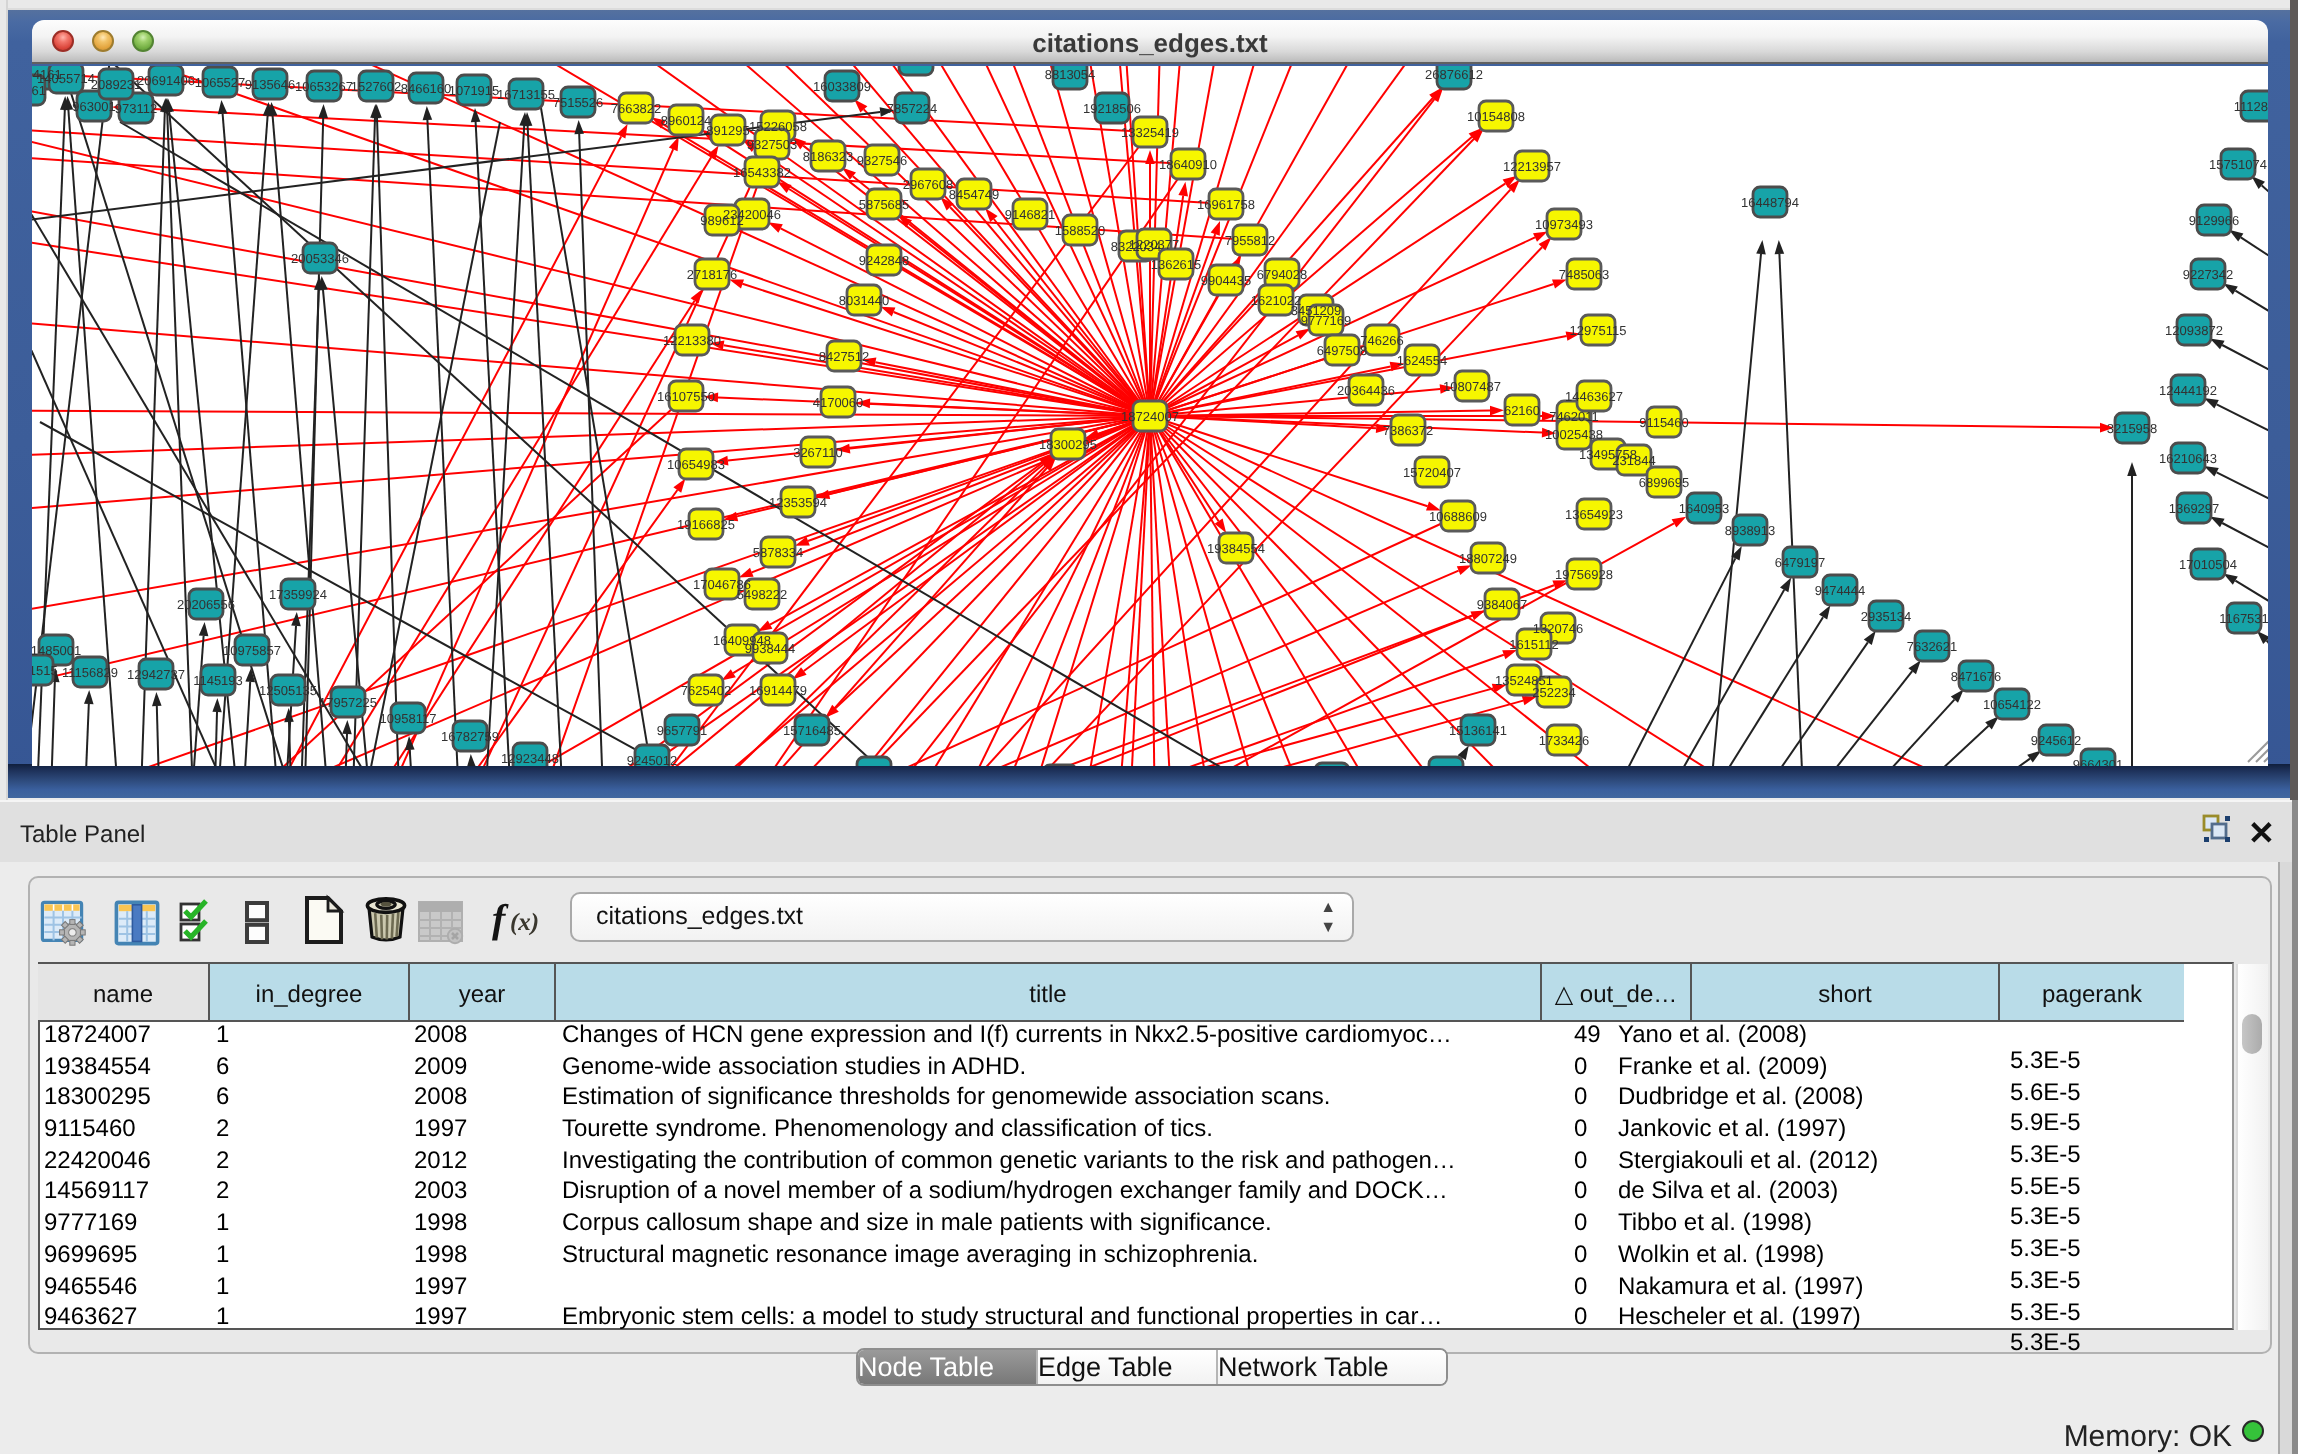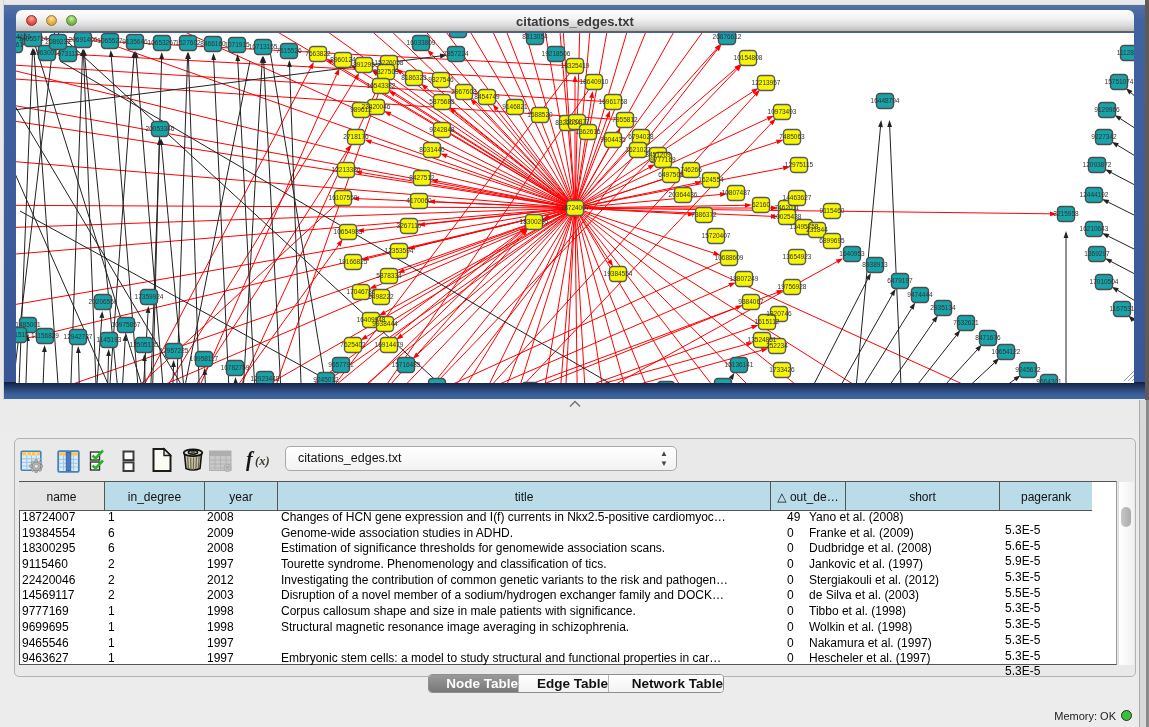--- a/index.html
+++ b/index.html
@@ -49,24 +49,24 @@
 .c-year { left:188px; width:70px; }
 .c-title { left:262px; width:490px; }
 .c-out { left:756px; width:72px;margin-left:12px; }
 .c-short { left:790px; width:154px; text-align:left; }
 .c-pr { left:986px; width:92px;margin-top:13px; }
 
 #vscroll { position:absolute; left:1118px; top:482px; width:16px; height:183px; background:linear-gradient(90deg,#ffffff,#f1f1f1); border-left:1px solid #dcdcdc; }
 #vthumb { position:absolute; left:1121px; top:507px; width:10px; height:20px; background:linear-gradient(90deg,#c6c6c6,#ababab); border-radius:5px; }
 
 #tabs { position:absolute; left:428px; top:674px; height:19px; display:flex; border:1px solid #8e8e8e; border-radius:4px; overflow:hidden; background:#fff; }
-#tabs .seg { font-size:13.5px; font-weight:bold; color:#111; text-align:right; line-height:17px; background:linear-gradient(180deg,#ffffff,#f2f2f2); border-right:1px solid #b5b5b5; }
+#tabs .seg { font-size:13.5px; font-weight:normal; color:#111; text-align:left; line-height:17px; background:linear-gradient(180deg,#ffffff,#f2f2f2); border-right:1px solid #b5b5b5; }
 #tabs .sel { background:linear-gradient(180deg,#9a9a9a,#787878); color:#fff; }
 
-#mem { position:absolute; right:33px; top:710px; font-size:11px; color:#222; }
+#mem { position:absolute; right:33px; top:710px; font-size:15px; color:#222; }
 #memdot { position:absolute; left:1121px; top:710px; width:11px; height:11px; border-radius:50%; background:#35c23a; border:1.5px solid #2a2a2a; }
 </style></head>
 <body>
 <div id="page">
 <div id="midbg"></div>
 <div id="win">
   <div class="btm"></div>
   <div id="titlebar">
     <div class="tl" id="tl-r"></div>
         <div class="tl" id="tl-y"></div>
@@ -699,20 +699,31 @@
       </div>
 </div>
 <div id="topstrip"></div>
 <div id="leftstrip"></div>
 <div id="rightdark"></div>
 <div id="rightlight"></div>
 <div id="rightdark2"></div>
 <svg style="position:absolute;left:568px;top:400px" width="14" height="8">
       <path d="M2 6.5 L7 1.5 L12 6.5" fill="none" stroke="#6e6e6e" stroke-width="1.4"></path>
     </svg>
+<div id="tpbar">
+  <span class="lbl">Table Panel</span>
+  <span class="float"><svg width="15" height="15" viewBox="0 0 15 15">
+    <rect x="1" y="1" width="7" height="7" fill="#dce8f5" stroke="#9a8c2a" stroke-width="1.4"></rect>
+    <rect x="5" y="5" width="7" height="7" fill="#dce8f5" stroke="#536d8c" stroke-width="1.4"></rect>
+    <rect x="11.5" y="1" width="2.5" height="2.5" fill="#1c3f6e"></rect>
+          <rect x="1" y="11.5" width="2.5" height="2.5" fill="#1c3f6e"></rect>
+    <rect x="11.5" y="11.5" width="2.5" height="2.5" fill="#1c3f6e"></rect>
+        </svg></span>
+  <span class="close">✕</span>
+</div>
 <div id="panel"></div>
 <span class="ticon" style="left:20px;top:449px"><svg width="24" height="24" viewBox="0 0 24 24">
 <rect x="1.2" y="2.2" width="19.6" height="19" rx="1" fill="#ddebf8" stroke="#4484b4" stroke-width="1.6"></rect>
 <rect x="2.2" y="3.2" width="17.6" height="3.2" fill="#fac553"></rect>
 <g stroke="#fff" stroke-width="0.8">
           <line x1="6.8" y1="3.2" x2="6.8" y2="6.4"></line>
           <line x1="11.5" y1="3.2" x2="11.5" y2="6.4"></line>
           <line x1="16.2" y1="3.2" x2="16.2" y2="6.4"></line>
         </g>
 <g stroke="#9ec3e4" stroke-width="1">

